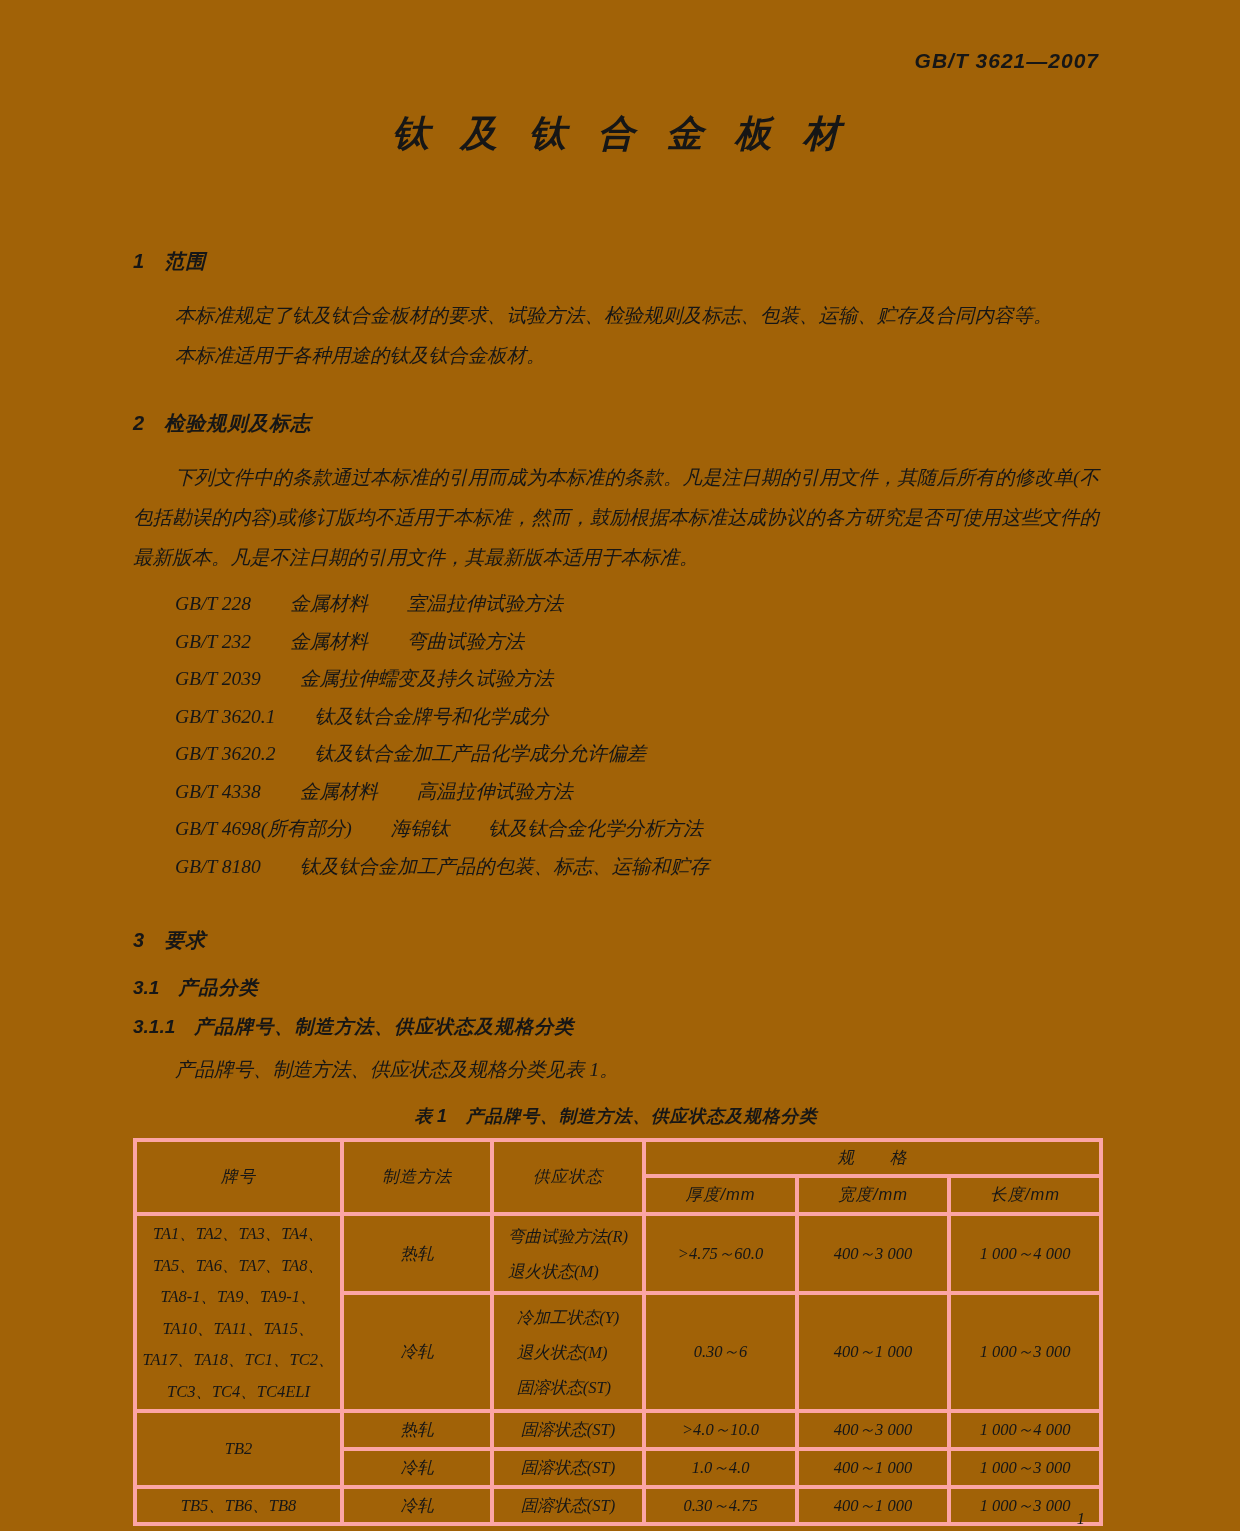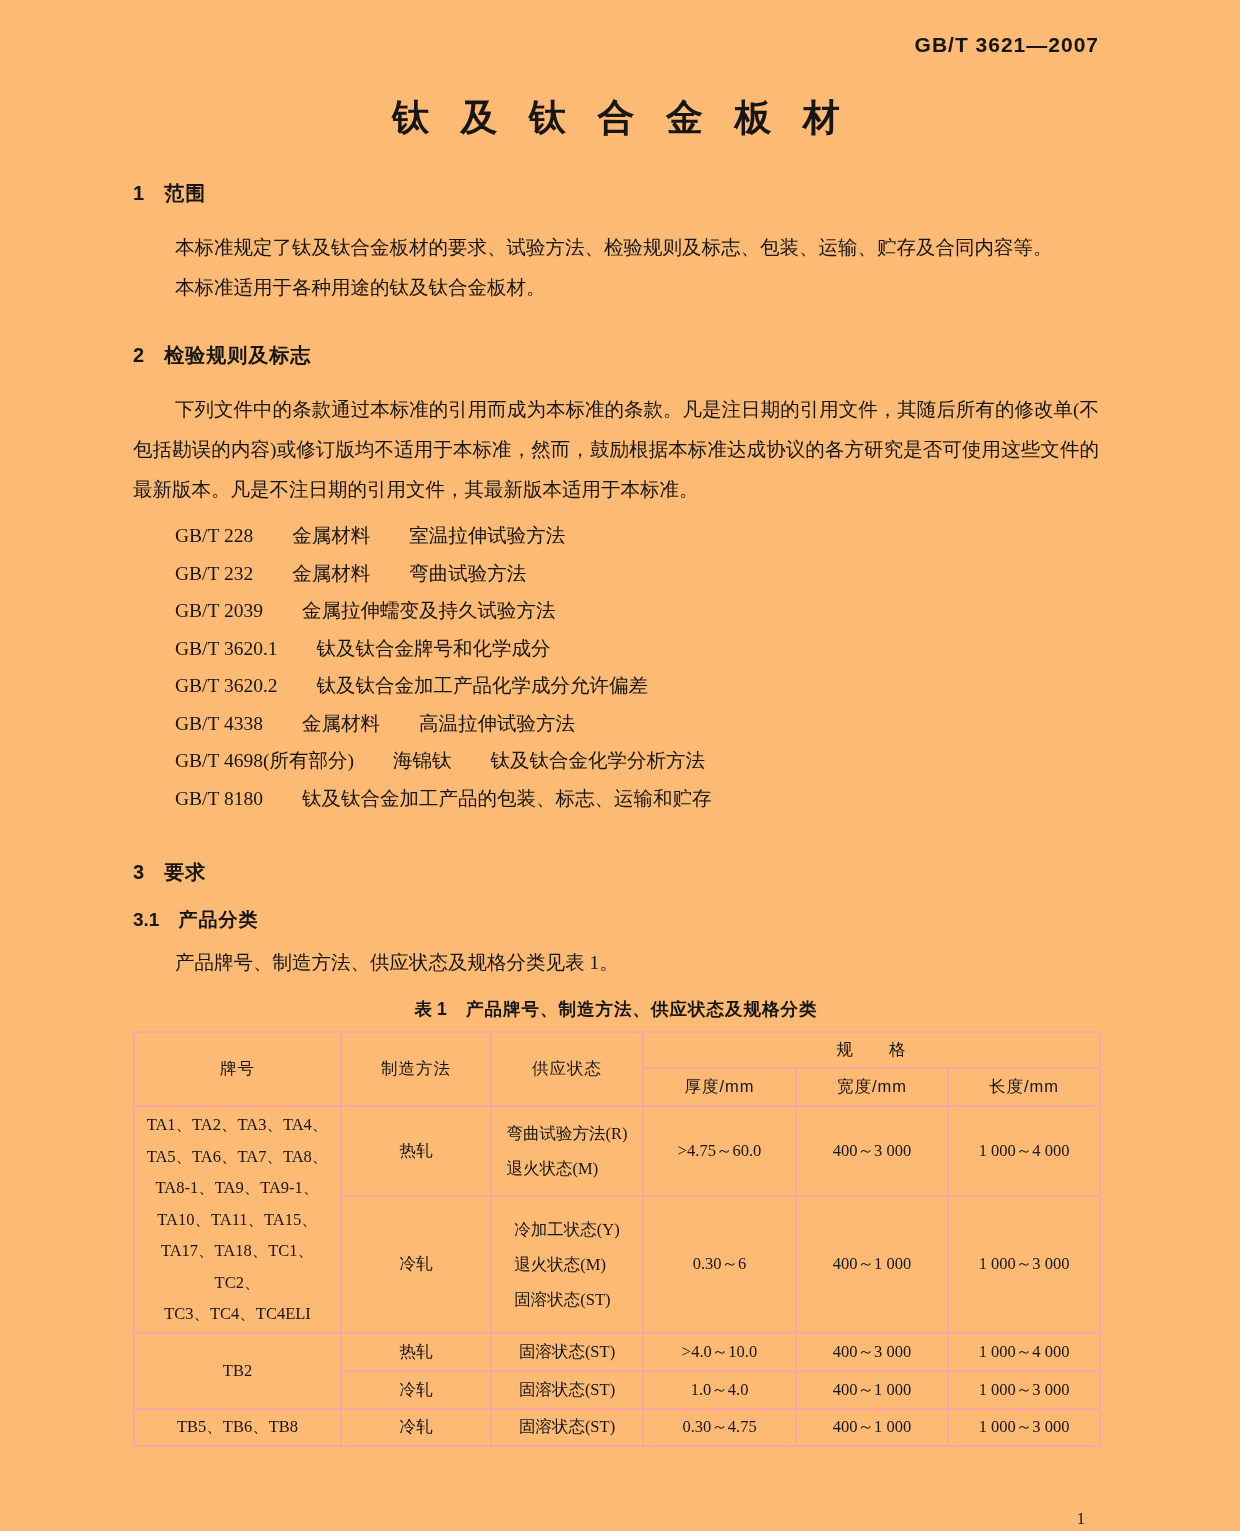--- a/index.html
+++ b/index.html
@@ -1,24 +1,25 @@
 <!DOCTYPE html>
 <html lang="zh"><head>
 <meta charset="utf-8">
 <style>
   html, body { margin: 0; padding: 0; background: #ffffff; }
   .page {
     position: relative;
     width: 1240px; height: 1531px;
     box-sizing: border-box;
-    background: #fdba74;
+    background: #a16207;
     color: #161616;
     font-family: "Liberation Serif", serif;
-    padding: 0 141px 0 133px;
+    padding: 16px 141px 0 133px;
     overflow: hidden;
+    font-style: italic;
   }
   
   .std-number {
     padding-top: 30px;
     text-align: right;
     font-family: "Liberation Sans", sans-serif;
     font-weight: bold;
     font-size: 21px;
     line-height: 30px;
     letter-spacing: 1px;
@@ -33,21 +34,21 @@
     line-height: 52px;
   }
   .doc-title .title-text {
     display: inline-block;
     letter-spacing: 0.85em;
     margin-right: -0.85em;
     white-space: nowrap;
   }
   
   .h1 {
-    margin-top: 36px;
+    margin-top: 88px;
     font-family: "Liberation Sans", sans-serif;
     font-weight: bold;
     font-size: 20px;
     line-height: 26px;
   }
   .h1.h1-s2 { margin-top: 34px; }
   .h1.h1-s3 { margin-top: 42px; }
   .h2 {
     margin-top: 22px;
     font-family: "Liberation Sans", sans-serif;
@@ -98,21 +99,21 @@
   .tbl-caption .cap-text { margin-left: 1.1em; letter-spacing: 1px; }
   
   table.spec-table {
     width: 966px;
     border-collapse: collapse;
     table-layout: fixed;
     border: 2.5px solid #1b1b1b;
     font-size: 16.5px;
   }
   table.spec-table td, table.spec-table th {
-    border: 2px solid #fca5a5;
+    border: 4px solid #fca5a5;
     text-align: center;
     vertical-align: middle;
     padding: 2px 4px;
     font-weight: normal;
   }
   table.spec-table th {
     font-family: "Liberation Sans", sans-serif;
     font-size: 16.5px;
     letter-spacing: 1px;
   }
@@ -169,20 +170,23 @@
     <li class="ref-item"><span class="ref-code">GB/T 4338</span><span>金属材料　　高温拉伸试验方法</span></li>
     <li class="ref-item"><span class="ref-code">GB/T 4698(所有部分)</span><span>海锦钛　　钛及钛合金化学分析方法</span></li>
     <li class="ref-item"><span class="ref-code">GB/T 8180</span><span>钛及钛合金加工产品的包装、标志、运输和贮存</span></li>
   </ul>
 
   <div class="h1 h1-s3">
     <span class="h-num">3</span><span class="h-text">要求</span>
   </div>
   <div class="h2">
     <span class="h-num">3.1</span><span class="h-text">产品分类</span>
+  </div>
+  <div class="h3">
+    <span class="h-num">3.1.1</span><span class="h-text">产品牌号、制造方法、供应状态及规格分类</span>
   </div>
   <p class="para tight">产品牌号、制造方法、供应状态及规格分类见表 1。</p>
 
   <div class="tbl-caption">
     <span class="cap-label">表 1</span><span class="cap-text">产品牌号、制造方法、供应状态及规格分类</span>
   </div>
 
   <table class="spec-table">
     <colgroup>
       <col style="width:207px">

